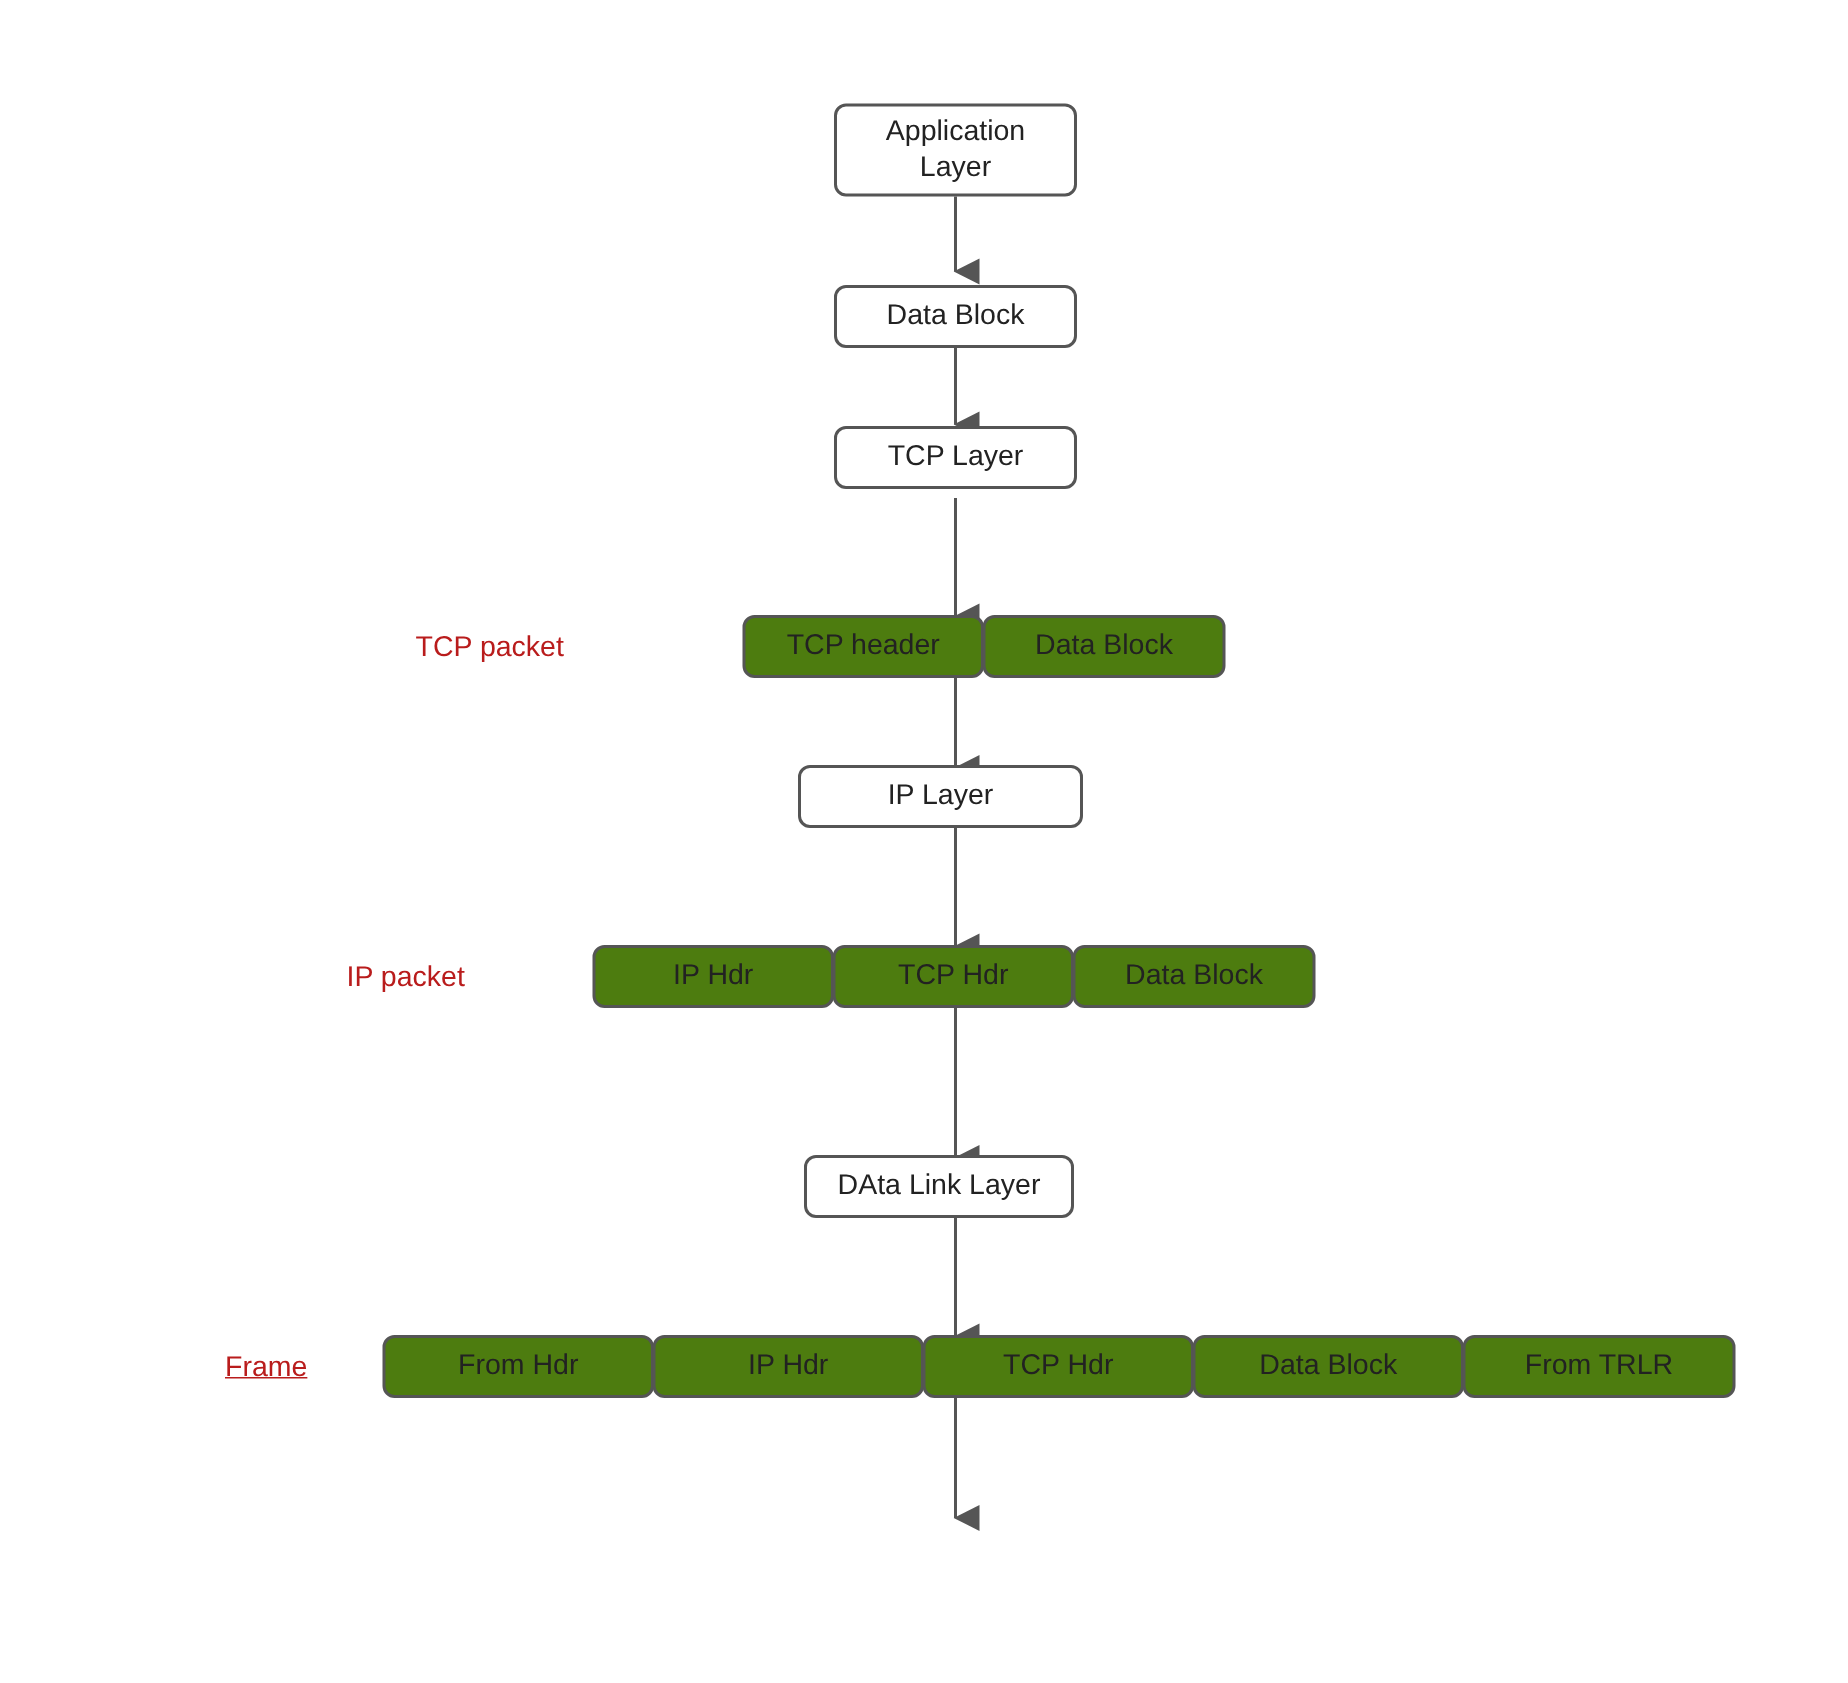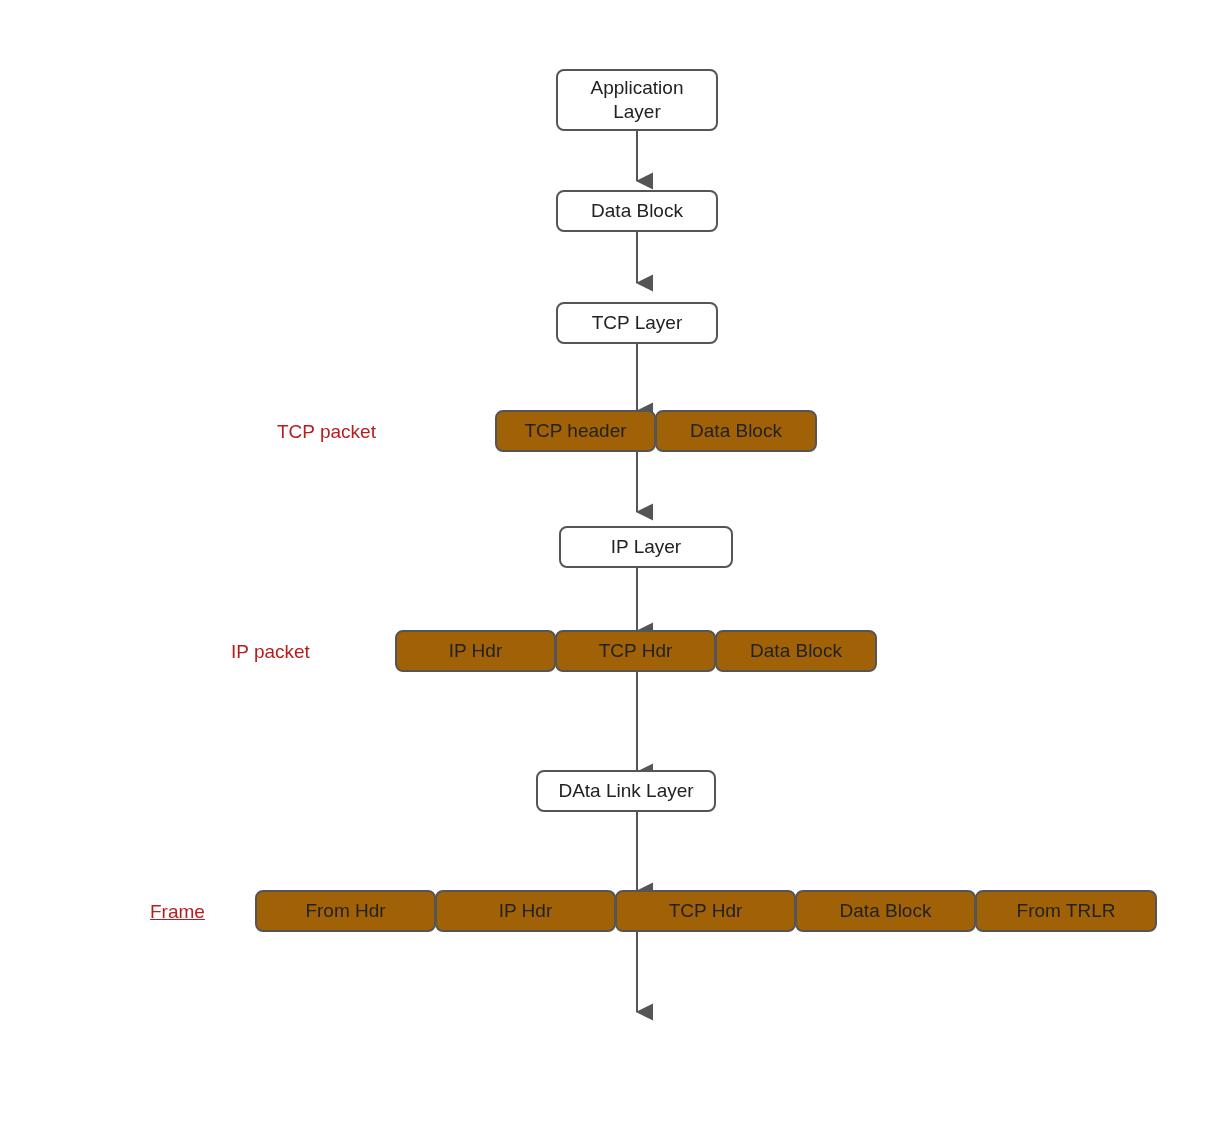--- a/index.html
+++ b/index.html
@@ -63,21 +63,21 @@
 
   
   .packet-row {
     position: absolute;
     z-index: 2;
     display: flex;
     height: 42px;
   }
   .packet-row .seg {
     box-sizing: border-box;
-    background: #a16207;
+    background: #4d7c0f;
     border: 2px solid #555555;
     border-radius: 8px;
     display: flex;
     align-items: center;
     justify-content: center;
     font-size: 19px;
     color: #222222;
     white-space: nowrap;
     margin-right: -1px;
   }
@@ -113,23 +113,23 @@
 
       <line x1="637" y1="932" x2="637" y2="1012" marker-end="url(#arrowhead)"></line>
     </g>
   </svg>
 
   <div class="node" style="left:556px; top:69px; width:162px; height:62px;">Application
 Layer</div>
 
   <div class="node" style="left:556px; top:190px; width:162px; height:42px;">Data Block</div>
 
-  <div class="node" style="left:556px; top:302px; width:162px; height:42px;">TCP Layer</div>
+  <div class="node" style="left:556px; top:284px; width:162px; height:42px;">TCP Layer</div>
 
-  <div class="node" style="left:559px; top:510px; width:174px; height:42px;margin-top:16px;">IP Layer</div>
+  <div class="node" style="left:532px; top:510px; width:190px; height:42px;">IP Layer</div>
 
   <div class="node" style="left:536px; top:770px; width:180px; height:42px;">DAta Link Layer</div>
 
 
   <div class="side-label" style="left:277px; top:411px; height:42px;">TCP packet</div>
 
   <div class="packet-row" style="left:495px; top:410px;">
     <div class="seg" style="width:161px;">TCP header</div>
     <div class="seg" style="width:162px;">Data Block</div>
   </div>

